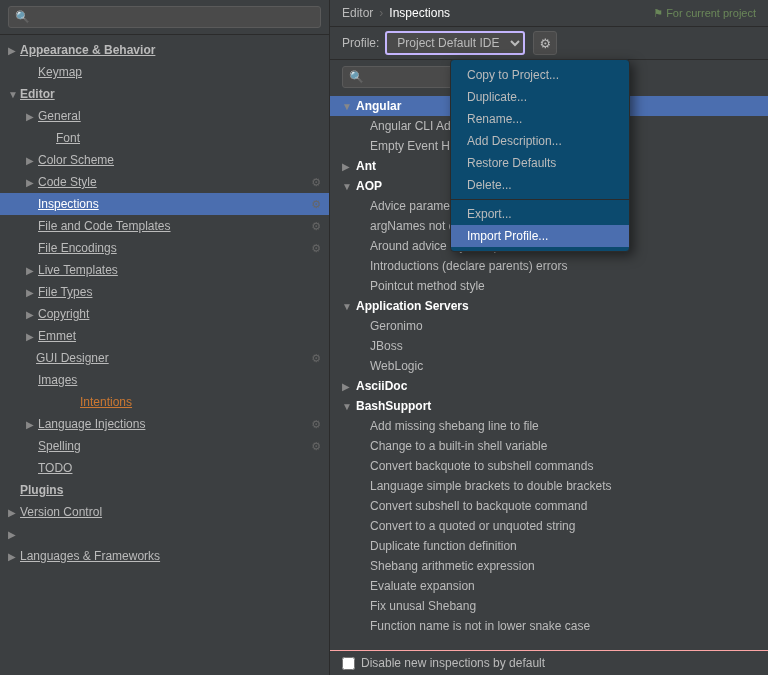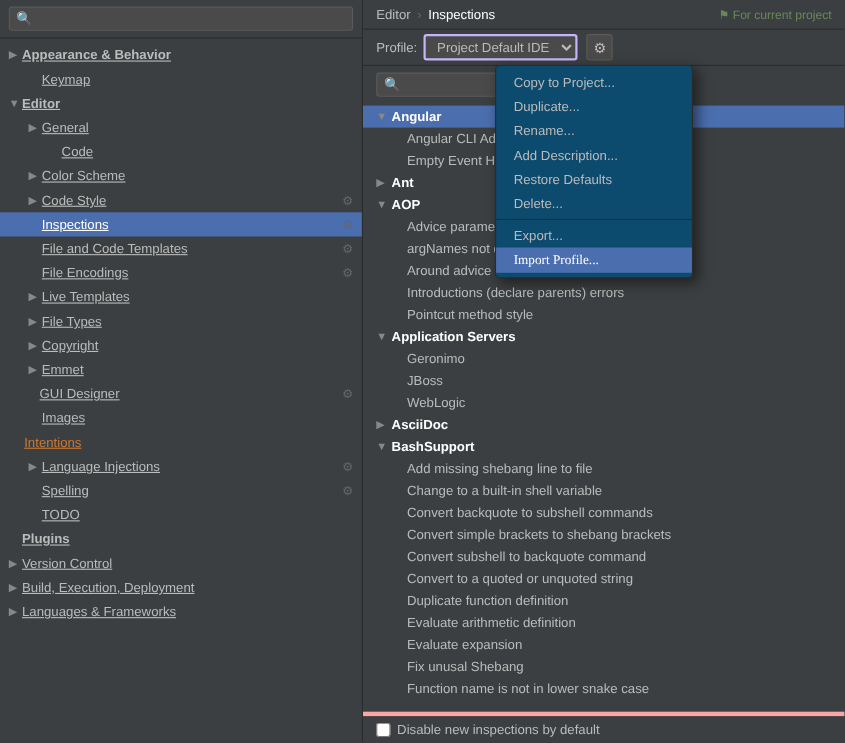--- a/index.html
+++ b/index.html
@@ -160,21 +160,21 @@
       cursor: pointer;
       min-height: 20px;
       color: #bbbbbb;
     }
     .insp-item.selected { background: #4b6eaf; color: #ffffff; }
     .insp-item .arrow { width: 14px; color: #888; font-size: 10px; flex-shrink: 0; }
     .insp-item .insp-label { flex: 1; }
     .insp-item.group .insp-label { font-weight: bold; color: #ffffff; }
     .insp-indent { margin-left: 14px; }
     .bottom-bar {
-      border-top: 4px solid #fca5a5;
+      border-top: 1px solid #fca5a5;
       padding: 5px 12px;
       display: flex;
       flex-shrink: 0;
     }
     .checkbox-label {
       display: flex;
       align-items: center;
       color: #bbbbbb;
       font-size: 12px;
     }
@@ -193,21 +193,21 @@
       box-shadow: 4px 4px 12px rgba(0,0,0,0.5);
       padding: 4px 0;
     }
     .menu-item {
       padding: 4px 16px;
       color: #bbbbbb;
       cursor: pointer;
       white-space: nowrap;
       font-size: 12px;
     }
-    .menu-item.active { background: #4b6eaf; color: #fff; font-family: Liberation Serif, serif; }
+    .menu-item.active { background: #4b6eaf; color: #fff; }
     .menu-divider { border-top: 1px solid #2b2b2b; margin: 3px 0; }
   </style>
 </head>
 <body>
 
 <div class="main-container">
 
   <div class="sidebar">
     <div class="search-bar">
       <input class="search-input" type="text" placeholder="🔍" style="">
@@ -224,21 +224,21 @@
         <div class="tree-item" style="padding-left: 8px;">
           <span class="arrow">▼</span>
           <span class="label" style="font-weight:bold;">Editor</span>
         </div>
         <div class="tree-item" style="padding-left: 26px;">
           <span class="arrow">▶</span>
           <span class="label" style="">General</span>
         </div>
         <div class="tree-item" style="padding-left: 44px;">
           <span class="arrow"> </span>
-          <span class="label" style="">Code</span>
+          <span class="label" style="">Font</span>
         </div>
         <div class="tree-item" style="padding-left: 26px;">
           <span class="arrow">▶</span>
           <span class="label" style="">Color Scheme</span>
         </div>
         <div class="tree-item" style="padding-left: 26px;">
           <span class="arrow">▶</span>
           <span class="label" style="">Code Style</span>
           <span class="gear-icon">⚙</span>
         </div>
@@ -275,21 +275,21 @@
         </div>
         <div class="tree-item" style="padding-left: 24px;">
           <span class="arrow"> </span>
           <span class="label" style="">GUI Designer</span>
           <span class="gear-icon">⚙</span>
         </div>
         <div class="tree-item" style="padding-left: 26px;">
           <span class="arrow"> </span>
           <span class="label" style="">Images</span>
         </div>
-        <div class="tree-item" style="padding-left: 10px;">
+        <div class="tree-item" style="padding-left: 40px; margin-left: 28px;">
           <span class="arrow"> </span>
           <span class="label" style="color:#cc7832;">Intentions</span>
         </div>
         <div class="tree-item" style="padding-left: 26px;">
           <span class="arrow">▶</span>
           <span class="label" style="">Language Injections</span>
           <span class="gear-icon">⚙</span>
         </div>
         <div class="tree-item" style="padding-left: 26px;">
           <span class="arrow"> </span>
@@ -303,21 +303,20 @@
         <div class="tree-item" style="padding-left: 8px;">
           <span class="arrow"> </span>
           <span class="label" style="font-weight:bold;">Plugins</span>
         </div>
         <div class="tree-item" style="padding-left: 8px;">
           <span class="arrow">▶</span>
           <span class="label" style="">Version Control</span>
         </div>
         <div class="tree-item" style="padding-left: 8px;">
           <span class="arrow">▶</span>
-          <span class="label" style="">Build, Execution, Deployment</span>
         </div>
         <div class="tree-item" style="padding-left: 8px;">
           <span class="arrow">▶</span>
           <span class="label" style="">Languages &amp; Frameworks</span>
         </div>
       </div>
   </div>
 
   <div class="right-panel">
     <div class="breadcrumb-bar">
@@ -420,37 +419,37 @@
         <div class="insp-item insp-indent">
           <span class="arrow"> </span>
           <span class="insp-label">Change to a built-in shell variable</span>
         </div>
         <div class="insp-item insp-indent">
           <span class="arrow"> </span>
           <span class="insp-label">Convert backquote to subshell commands</span>
         </div>
         <div class="insp-item insp-indent">
           <span class="arrow"> </span>
-          <span class="insp-label">Convert simple brackets to shebang brackets</span>
+          <span class="insp-label">Language simple brackets to double brackets</span>
         </div>
         <div class="insp-item insp-indent">
           <span class="arrow"> </span>
           <span class="insp-label">Convert subshell to backquote command</span>
         </div>
         <div class="insp-item insp-indent">
           <span class="arrow"> </span>
           <span class="insp-label">Convert to a quoted or unquoted string</span>
         </div>
         <div class="insp-item insp-indent">
           <span class="arrow"> </span>
           <span class="insp-label">Duplicate function definition</span>
         </div>
         <div class="insp-item insp-indent">
           <span class="arrow"> </span>
-          <span class="insp-label">Evaluate arithmetic definition</span>
+          <span class="insp-label">Shebang arithmetic expression</span>
         </div>
         <div class="insp-item insp-indent">
           <span class="arrow"> </span>
           <span class="insp-label">Evaluate expansion</span>
         </div>
         <div class="insp-item insp-indent">
           <span class="arrow"> </span>
           <span class="insp-label">Fix unusal Shebang</span>
         </div>
         <div class="insp-item insp-indent">

